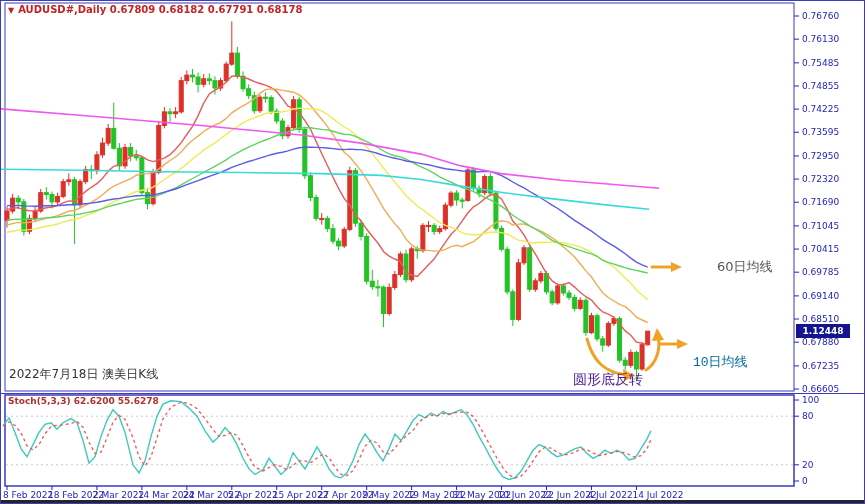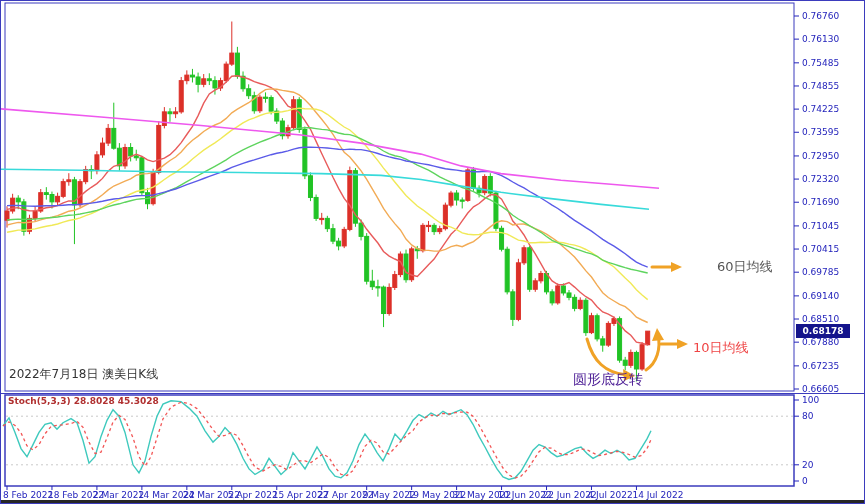--- a/index.html
+++ b/index.html
@@ -6,21 +6,21 @@
   #screen{position:relative;width:865px;height:504px;background:#ffffff;
     border:1px solid #3b3bbd;box-sizing:border-box;overflow:hidden;
     font-family:"DejaVu Sans","Liberation Sans",sans-serif;padding-left:40px;}
   #chart-svg{position:absolute;left:0;top:0;}
   .overlay{position:absolute;white-space:nowrap;}
   #header-quote{left:7px;top:3px;font-size:10px;color:#c22424;font-weight:bold;}
   #header-quote .tri{font-size:8px;margin-right:4px;}
   #analysis-caption{left:8px;top:365px;font-size:12px;color:#333;}
   #stoch-label{left:7px;top:395px;font-size:9px;color:#b03030;font-weight:bold;}
   #ma60-label{left:686px;top:257px;font-size:13px;color:#555;margin-left:30px;}
-  #ma10-label{left:692px;top:338px;font-size:13px;color:#ef4444;}
+  #ma10-label{left:692px;top:352px;font-size:13px;color:#0369a1;font-family:Liberation Mono, monospace;}
   #bottom-label{left:572px;top:370px;font-size:14px;color:#4c1d95;}
   #price-tag{left:795px;top:323px;width:54px;height:14px;background:#14148c;color:#fff;
     font-size:9px;line-height:14px;text-align:center;font-weight:bold;}
   #taskbar-strip{left:0;top:499px;width:865px;height:5px;background:#262626;}
 </style>
 </head>
 <body>
 
 <div id="screen">
   <svg id="chart-svg" width="865" height="504" viewBox="0 0 865 504">
@@ -353,21 +353,24 @@
         <polygon points="634,375 622,368 623,380" fill="#f0a226" stroke="none"></polygon>
         <path d="M645,369 C656,362 660,347 657,334"></path>
         <polygon points="656,327 651,340 663,339" fill="#f0a226" stroke="none"></polygon>
         <path d="M660,343 L678,343"></path>
         <polygon points="687,343 676,338 676,348" fill="#f0a226" stroke="none"></polygon>
         <path d="M651,266 L672,266"></path>
         <polygon points="681,266 670,261 670,271" fill="#f0a226" stroke="none"></polygon>
       </g>
     </svg>
 
+  <div class="overlay" id="header-quote">
+    <span class="tri">▼</span><span>AUDUSD#,Daily  0.67809 0.68182 0.67791 0.68178</span>
+  </div>
 
   <div class="overlay" id="analysis-caption">2022年7月18日 澳美日K线</div>
-  <div class="overlay" id="stoch-label">Stoch(5,3,3) 28.8028 45.3028</div>
+  <div class="overlay" id="stoch-label">Stoch(5,3,3) 62.6200 55.6278</div>
   <div class="overlay" id="ma60-label">60日均线</div>
   <div class="overlay" id="ma10-label">10日均线</div>
   <div class="overlay" id="bottom-label">圆形底反转</div>
-  <div class="overlay" id="price-tag">0.68178</div>
+  <div class="overlay" id="price-tag">1.12448</div>
   <div class="overlay" id="taskbar-strip"></div>
 </div>
 
 </body></html>

